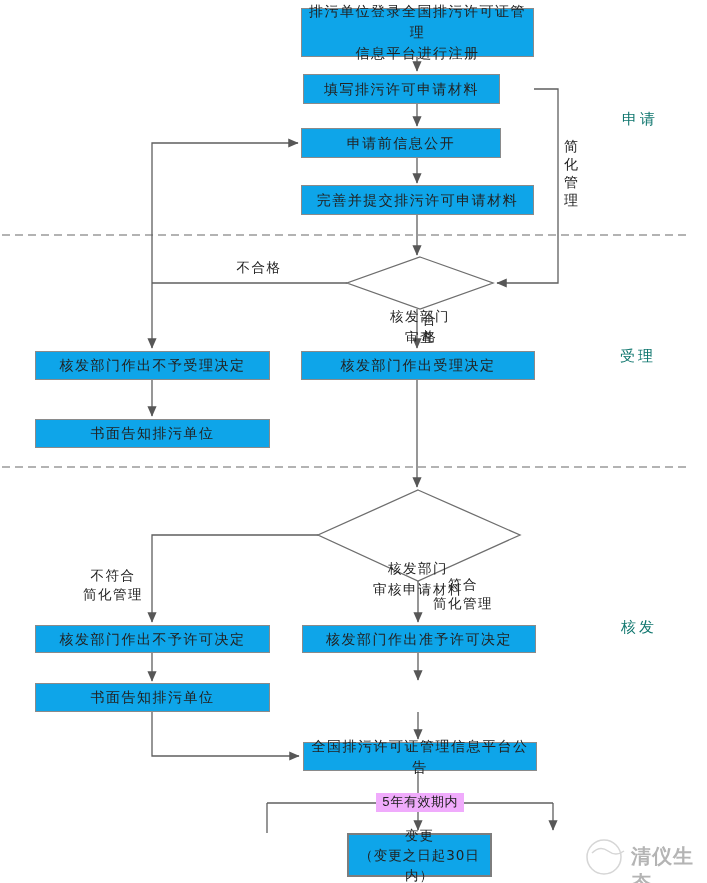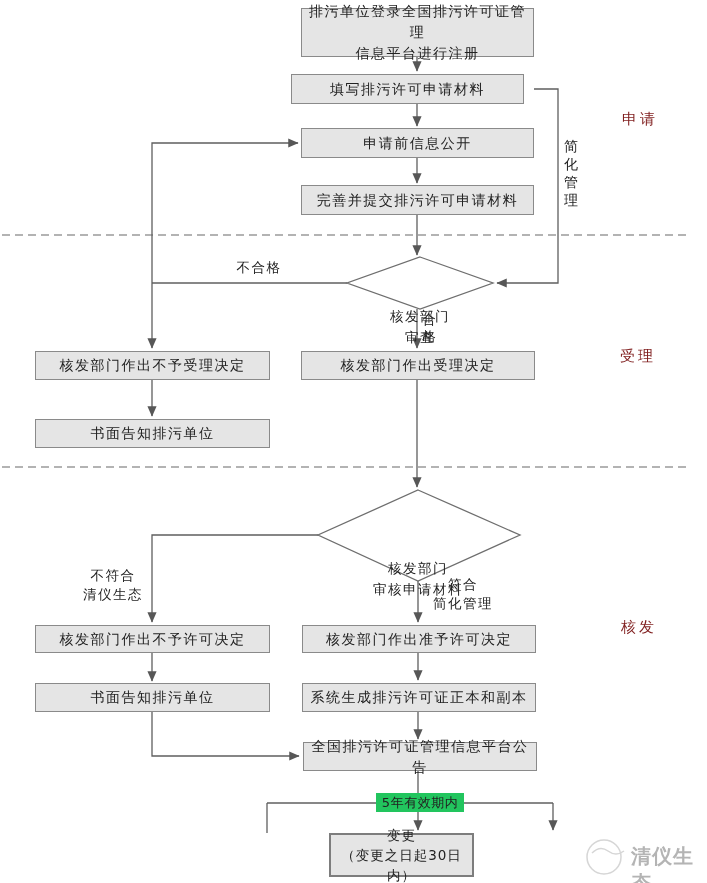--- a/index.html
+++ b/index.html
@@ -3,42 +3,42 @@
 <meta charset="utf-8">
 <style>
   html,body{margin:0;padding:0;background:#fff;}
   #canvas{
     position:relative;width:707px;height:883px;background:#ffffff;
     font-family:"DejaVu Sans","Liberation Sans",sans-serif;
     color:#222;overflow:hidden;
   }
   #connector-layer{position:absolute;left:0;top:0;}
   .box{
-    position:absolute;box-sizing:border-box;background:#e5e5e5;
+    position:absolute;box-sizing:border-box;background:#0ea5e9;
     border:1.5px solid #8a8a8a;display:flex;align-items:center;justify-content:center;
     text-align:center;font-size:14px;letter-spacing:1.5px;line-height:21px;
     white-space:pre-line;z-index:2;
   }
   .box.thick{border-width:2px;border-color:#7d7d7d;font-size:13.5px;line-height:20px;letter-spacing:1px;}
   .diamond-label{
     position:absolute;display:flex;align-items:center;justify-content:center;text-align:center;
     font-size:13.5px;letter-spacing:1.5px;line-height:21px;white-space:pre-line;z-index:2;margin-top:44px;
   }
   .edge-label{
     position:absolute;font-size:13.5px;letter-spacing:1.5px;line-height:19px;
     text-align:center;white-space:pre-line;z-index:3;
   }
   .vertical-label{
     position:absolute;width:16px;font-size:14px;line-height:18px;
     text-align:center;word-break:break-all;white-space:normal;z-index:3;
   }
   .section-label{
-    position:absolute;font-size:15px;letter-spacing:3px;color:#7f1d1d;z-index:3;
+    position:absolute;font-size:15px;letter-spacing:3px;color:#0f766e;z-index:3;
   }
-  .label-on-line{background:#22c55e;padding:0 1px;}
+  .label-on-line{background:#f0abfc;padding:0 1px;font-family:Liberation Mono, monospace;}
   #watermark-text{
     position:absolute;left:631px;top:843px;font-size:20px;font-weight:bold;
     color:#b4b4b4;letter-spacing:1px;z-index:4;
     font-family:"DejaVu Serif","Liberation Serif",serif;
   }
 </style>
 </head>
 <body>
 
 <div id="canvas">
@@ -83,45 +83,44 @@
     <polygon points="418,490 520,535 418,581 318,535" fill="#ffffff" stroke="#6e6e6e" stroke-width="1.3"></polygon>
 
     <g stroke="#d6d6d6" stroke-width="1.5" fill="none">
       <circle cx="604" cy="857" r="17"></circle>
       <path d="M592,853 q8,-8 16,-2 q8,6 16,0"></path>
     </g>
   </svg>
 
   <div class="box" style="left:301px;top:8px;width:233px;height:49px">排污单位登录全国排污许可证管理
 信息平台进行注册</div>
-  <div class="box" style="left:291px;top:74px;width:233px;height:30px">填写排污许可申请材料</div>
-  <div class="box" style="left:301px;top:128px;width:233px;height:30px">申请前信息公开</div>
+  <div class="box" style="left:303px;top:74px;width:197px;height:30px">填写排污许可申请材料</div>
+  <div class="box" style="left:301px;top:128px;width:200px;height:30px">申请前信息公开</div>
   <div class="box" style="left:301px;top:185px;width:233px;height:30px">完善并提交排污许可申请材料</div>
   <div class="box" style="left:301px;top:351px;width:234px;height:29px">核发部门作出受理决定</div>
   <div class="box" style="left:302px;top:625px;width:234px;height:28px">核发部门作出准予许可决定</div>
-  <div class="box" style="left:302px;top:683px;width:234px;height:29px">系统生成排污许可证正本和副本</div>
   <div class="box" style="left:303px;top:742px;width:234px;height:29px">全国排污许可证管理信息平台公告</div>
 
   <div class="box" style="left:35px;top:351px;width:235px;height:29px">核发部门作出不予受理决定</div>
   <div class="box" style="left:35px;top:419px;width:235px;height:29px">书面告知排污单位</div>
   <div class="box" style="left:35px;top:625px;width:235px;height:28px">核发部门作出不予许可决定</div>
   <div class="box" style="left:35px;top:683px;width:235px;height:29px">书面告知排污单位</div>
 
-  <div class="box thick" style="left:329px;top:833px;width:145px;height:44px">变更
+  <div class="box thick" style="left:347px;top:833px;width:145px;height:44px">变更
 （变更之日起30日内）</div>
 
   <div class="diamond-label" style="left:360px;top:262px;width:120px;height:42px">核发部门
 审查</div>
   <div class="diamond-label" style="left:343px;top:514px;width:150px;height:42px">核发部门
 审核申请材料</div>
 
   <div class="edge-label" style="left:231px;top:258px;width:56px">不合格</div>
   <div class="vertical-label" style="left:421px;top:311px;line-height:17px;font-size:13.5px">合格</div>
   <div class="edge-label" style="left:78px;top:566px;width:70px">不符合
-清仪生态</div>
+简化管理</div>
   <div class="edge-label" style="left:428px;top:575px;width:70px">符合
 简化管理</div>
   <div class="edge-label label-on-line" style="left:376px;top:793px;width:86px;font-size:13px;letter-spacing:0.5px">5年有效期内</div>
   <div class="vertical-label" style="left:563px;top:137px">简化管理</div>
 
   <div class="section-label" style="left:622px;top:110px">申请</div>
   <div class="section-label" style="left:620px;top:347px">受理</div>
   <div class="section-label" style="left:621px;top:618px">核发</div>
 
   <div id="watermark-text">清仪生态</div>

